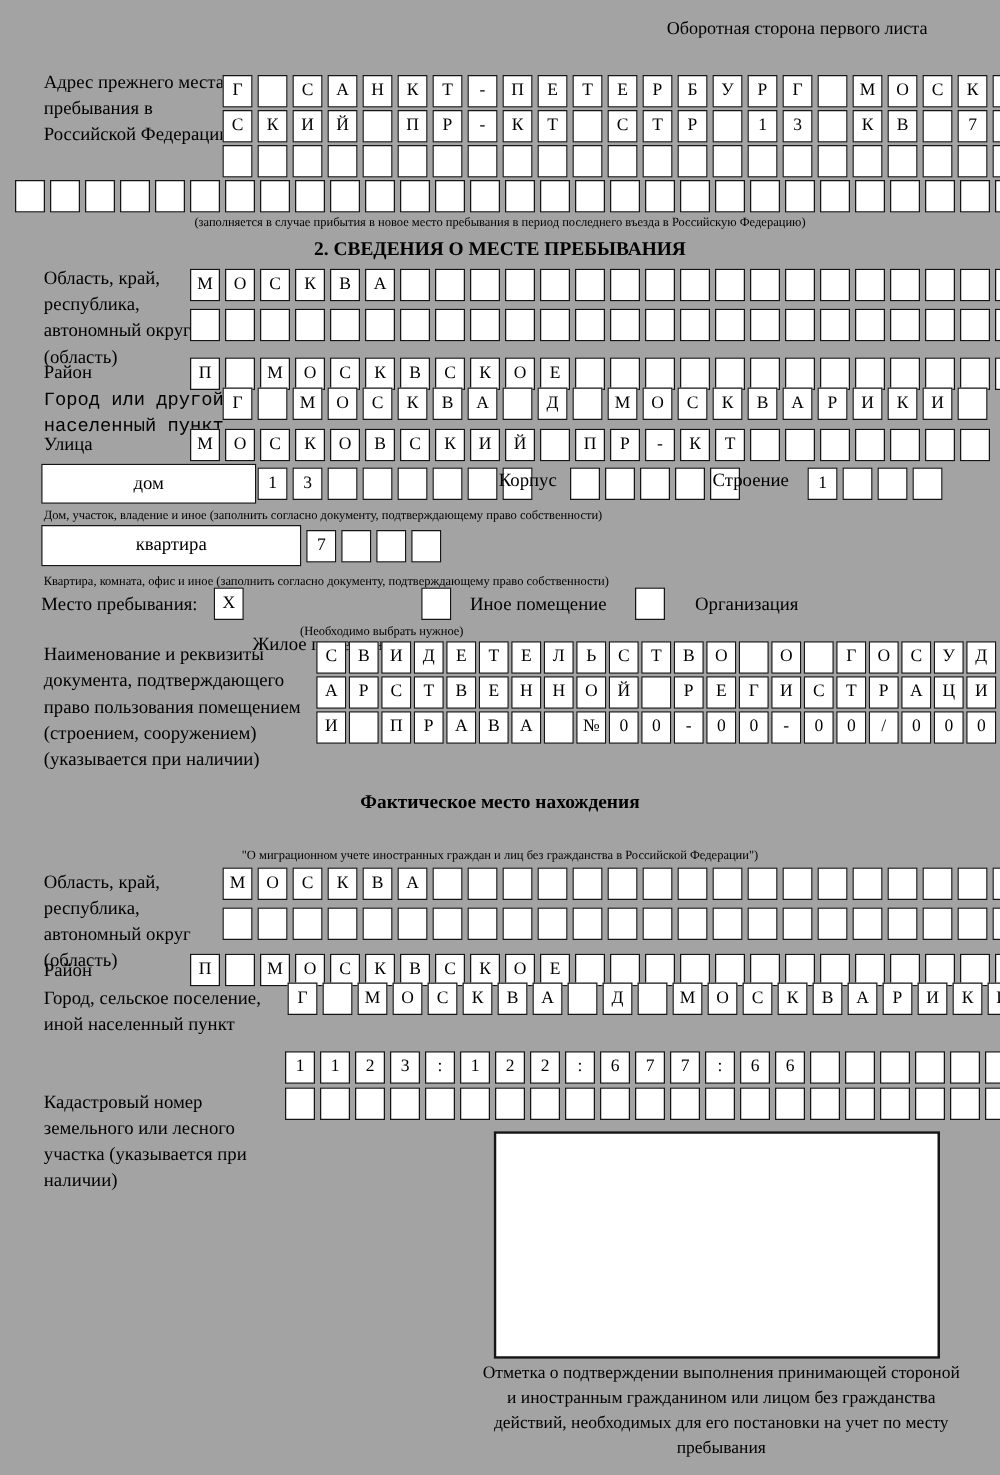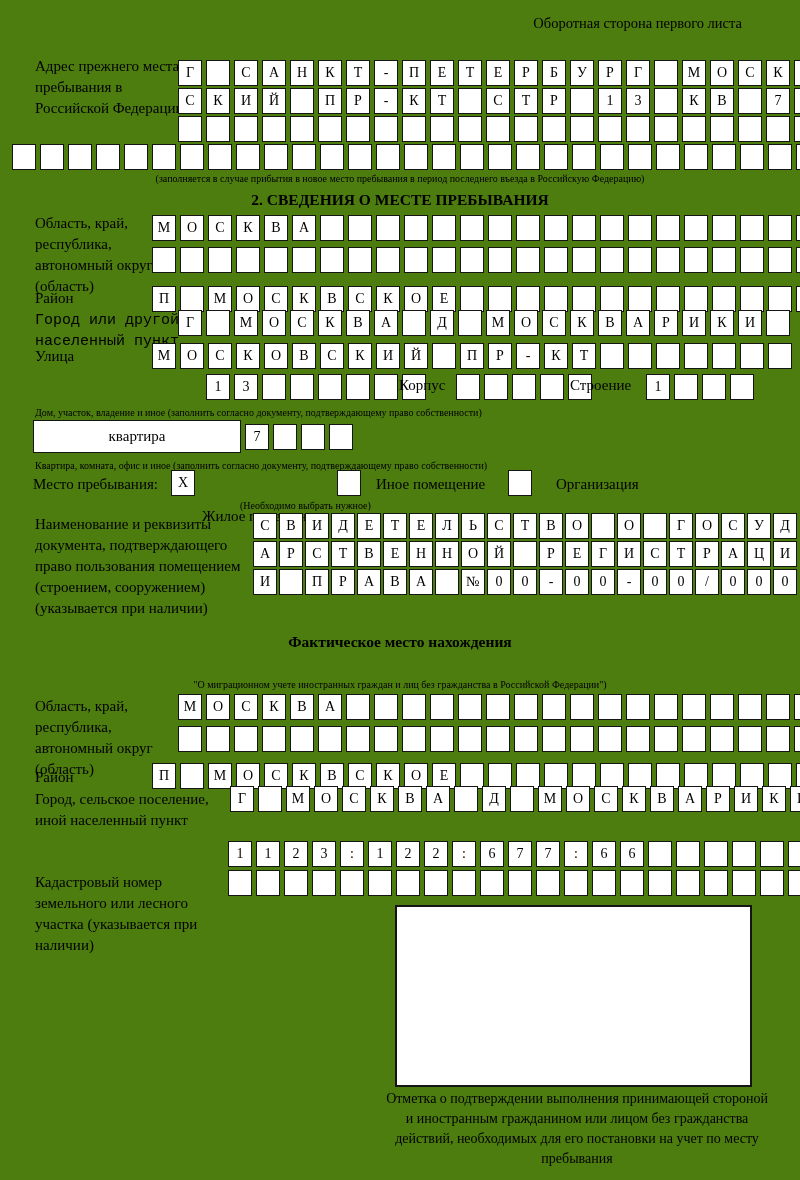--- a/index.html
+++ b/index.html
@@ -1,16 +1,16 @@
 <!DOCTYPE html>
 <html><head>
 <meta charset="utf-8">
 <style>
   html,body{margin:0;padding:0;background:#fff;}
-  .page{position:relative;width:800px;height:1180px;background:#4d7c0f;
+  .page{position:relative;width:800px;height:1180px;background:#a3a3a3;
         font-family:"Liberation Serif","DejaVu Serif",serif;color:#000;overflow:hidden;}
   .label{position:absolute;font-size:15px;line-height:21px;}
   .note{position:absolute;font-size:10px;line-height:18px;}
   .center{left:0;width:800px;text-align:center;}
   .title{position:absolute;font-weight:bold;font-size:15.5px;}
   .boxrow{position:absolute;display:flex;gap:4px;}
   .boxrow.tight{gap:2px;}
   .cell{width:22px;height:24px;border:1.6px solid #151515;background:#fff;flex:0 0 auto;
         display:flex;align-items:center;justify-content:center;font-size:14px;line-height:1;}
   .rect{position:absolute;border:1.9px solid #151515;background:#fff;
@@ -265,20 +265,21 @@
       <span class="cell">Т</span>
       <span class="cell"></span>
       <span class="cell"></span>
       <span class="cell"></span>
       <span class="cell"></span>
       <span class="cell"></span>
       <span class="cell"></span>
       <span class="cell"></span>
     </div>
 
+  <div class="rect" style="left:33px;top:371px;width:170px;height:30px;">дом</div>
   <div class="boxrow" style="left:206px;top:374px;">
       <span class="cell">1</span>
       <span class="cell">3</span>
       <span class="cell"></span>
       <span class="cell"></span>
       <span class="cell"></span>
       <span class="cell"></span>
       <span class="cell"></span>
       <span class="cell"></span>
     </div>

